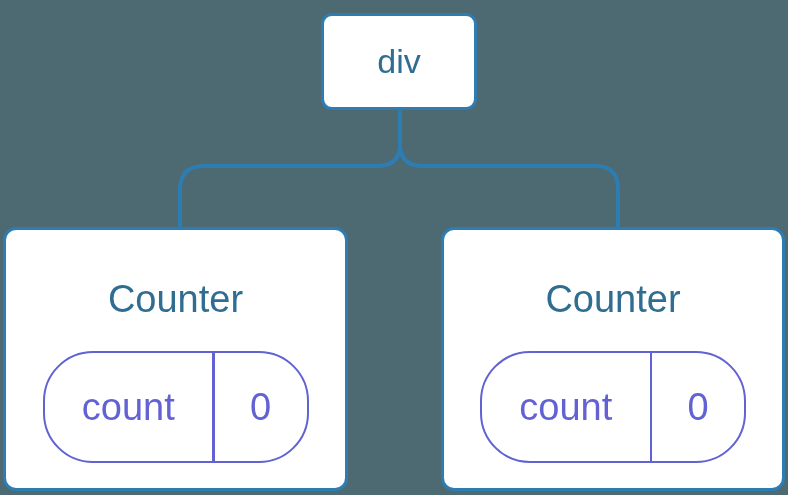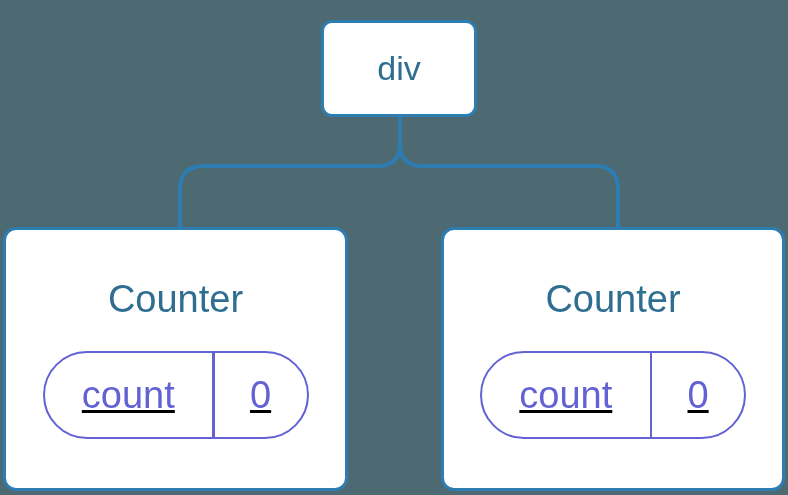--- a/index.html
+++ b/index.html
@@ -22,21 +22,21 @@
   }
   .node-box {
     position: absolute;
     box-sizing: border-box;
     background: #FFFFFF;
     border: 3px solid #2E7DB2;
     z-index: 1;
   }
   .root-node {
     left: 321px;
-    top: 20px;
+    top: 13px;
     width: 156px;
     height: 97px;
     border-radius: 11px;
     display: flex;
     align-items: center;
     justify-content: center;
     font-size: 34px;
     font-weight: 500;
     color: #2F6E91;
   }
@@ -52,27 +52,26 @@
     margin-top: 50px;
     font-size: 38px;
     font-weight: 400;
     line-height: 38px;
     color: #2F6E91;
   }
   .state-pill {
     box-sizing: border-box;
     margin: 33px auto 0;
     width: 266px;
-    height: 88px;
+    height: 112px;
     border: 2.5px solid #6262D3;
     border-radius: 50px;
     display: flex;
     align-items: stretch;
     overflow: hidden;
-    text-decoration: underline;
   }
   .state-key-cell {
     width: 64%;
     display: flex;
     align-items: center;
     justify-content: center;
     font-size: 38px;
     color: #6262D3;
   }
   .state-divider {

